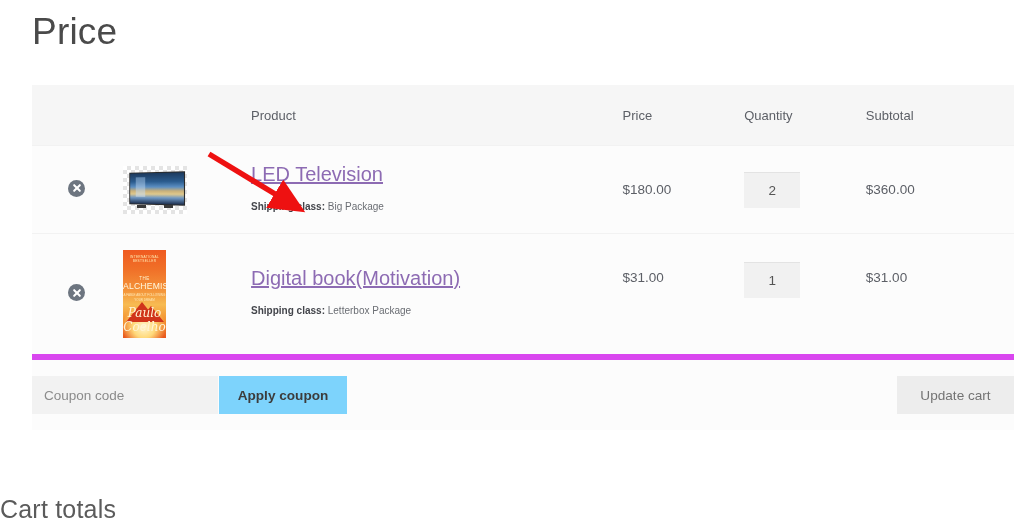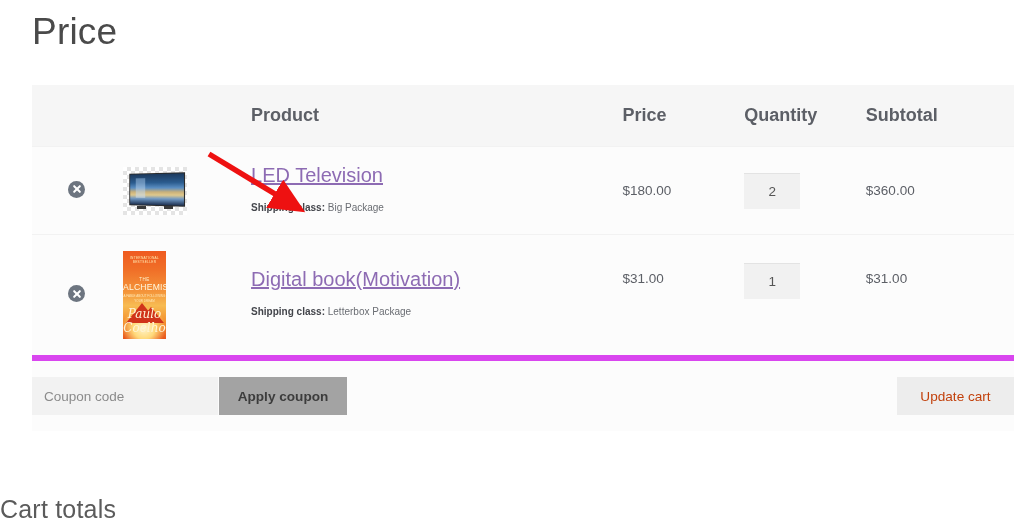--- a/index.html
+++ b/index.html
@@ -38,22 +38,22 @@
   .cart-table {
     position: absolute;
     left: 32px;
     top: 85px;
     width: 982px;
     border-collapse: collapse;
     table-layout: fixed;
   }
   .cart-table th {
     background: #f6f6f6;
-    font-size: 18px;
-    font-weight: 700;
+    font-size: 13px;
+    font-weight: 400;
     color: #5c5f66;
     text-align: left;
     padding: 20px 12px;
     height: 20px;
     border: none;
   }
   .cart-table td {
     background: #fcfcfc;
     border-top: 1px solid #f2f2f2;
     padding: 16px 12px;
@@ -238,36 +238,36 @@
     box-sizing: border-box;
     font-size: 13.5px;
     color: #777;
     font-family:"Liberation Sans", sans-serif;
   }
   .coupon-input::placeholder { color:#8b8b8b; }
   .apply-btn {
     position:absolute;
     left: 187px; top: 16px;
     width: 128px; height: 38px;
-    background: #a3a3a3;
+    background: #7dd3fc;
     border: none;
     font-size: 13.6px;
     font-weight: 700;
     color: #3c3c3c;
     cursor: pointer;
     font-family:"Liberation Sans", sans-serif;
   }
   .update-btn {
     position:absolute;
     right: 0px; top: 16px;
     width: 117px; height: 38px;
     background: #ededed;
     border: none;
     font-size: 13.6px;
-    color: #c2410c;
+    color: #737373;
     cursor: default;
     font-family:"Liberation Sans", sans-serif;
   }
 
   
   .anno-text {
     position: absolute;
     left: 188px;
     top: 141px;
     font-size: 15px;

